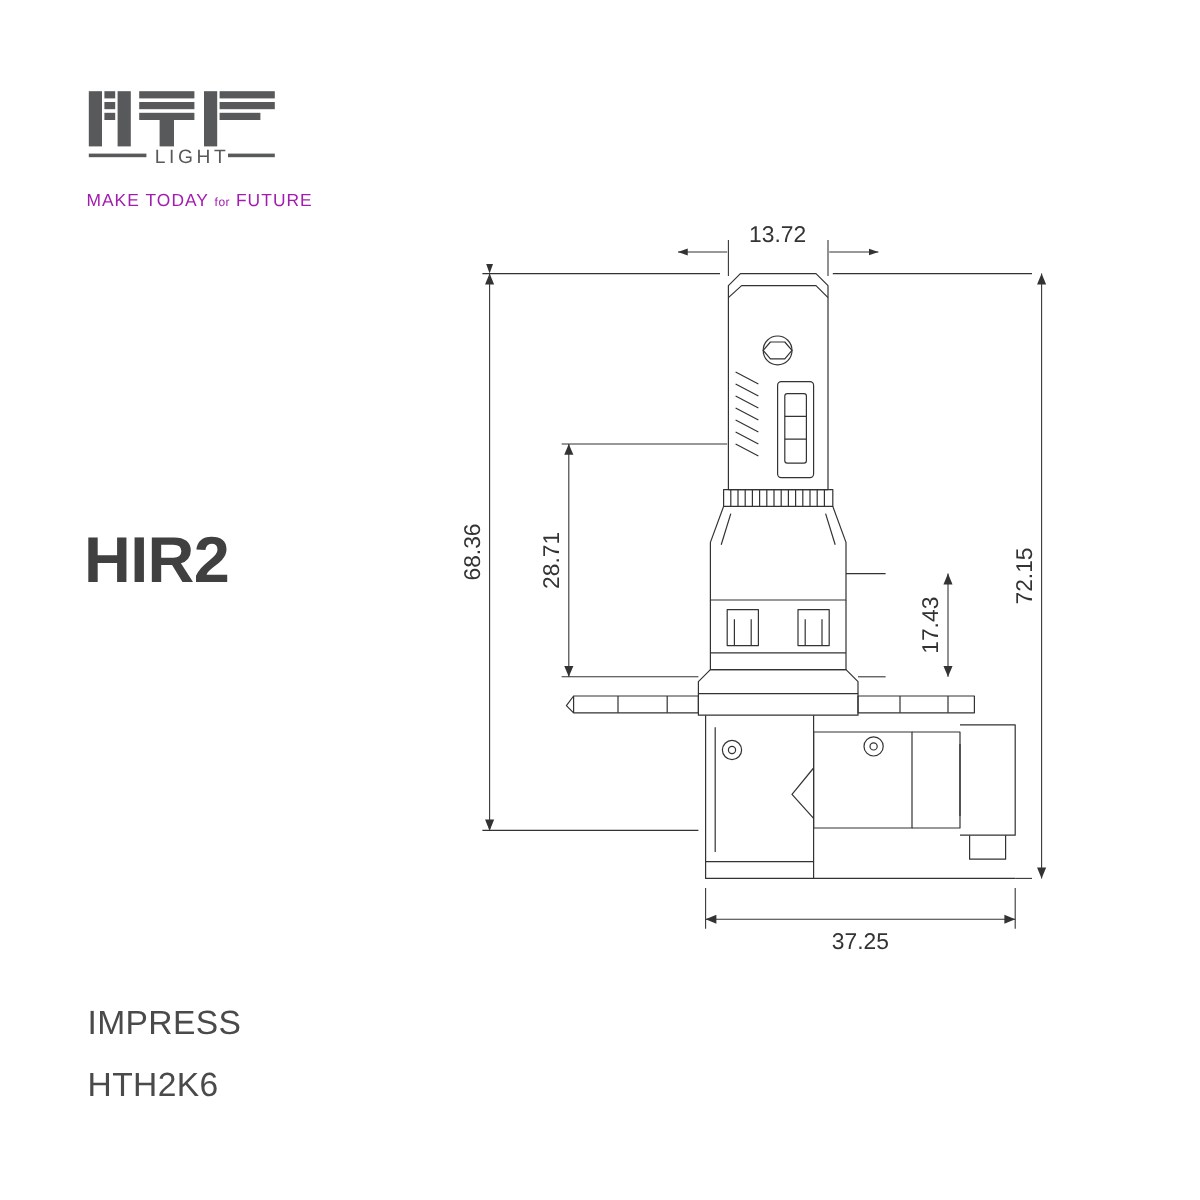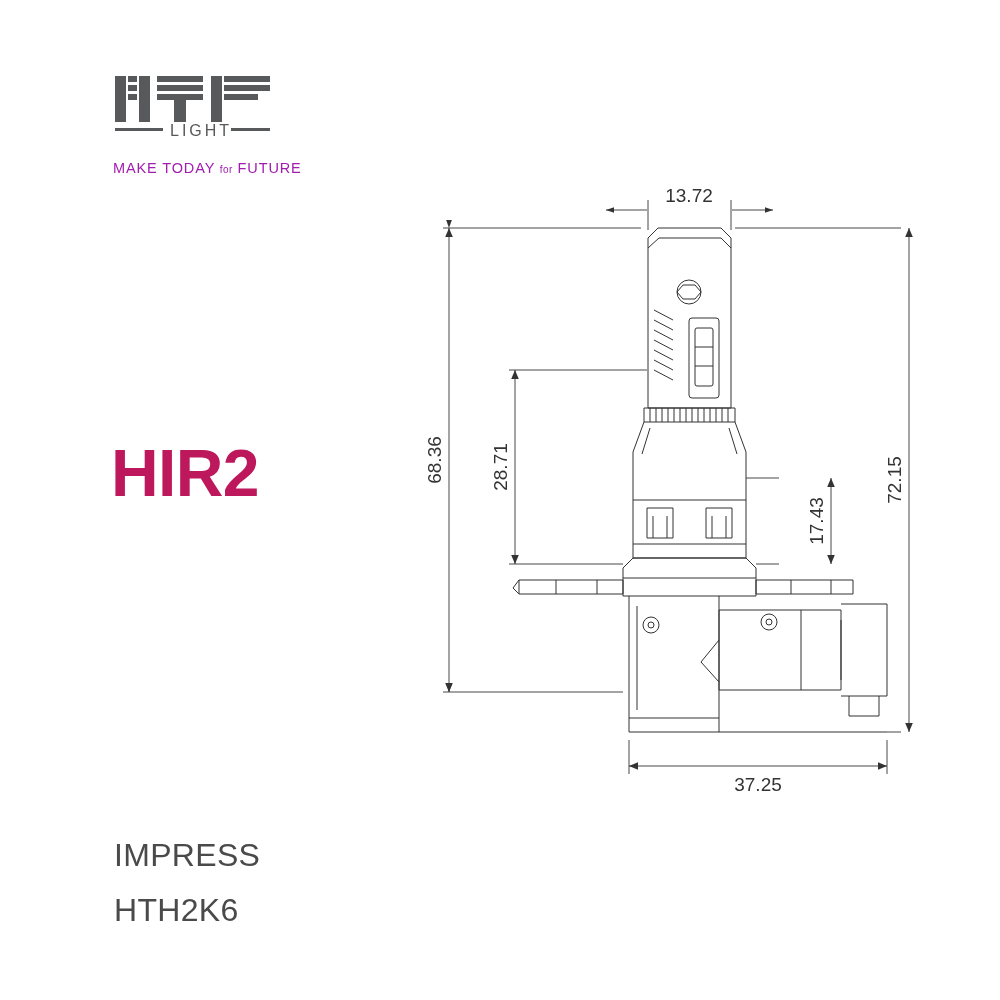--- a/index.html
+++ b/index.html
@@ -11,21 +11,20 @@
     width: 1000px;
     height: 1000px;
     font-family: "Liberation Sans", sans-serif;
     color: #3b3b3b;
     position: relative;
     overflow: hidden;
   }
   .page {
     position: absolute;
     inset: 0;
-    margin-left: 41px;
   }
 
   
   .brand {
     position: absolute;
     left: 72px;
     top: 68px;
     width: 280px;
   }
   .brand-logo {
@@ -42,36 +41,36 @@
   .brand-tagline .small {
     font-size: 10px;
     letter-spacing: 0.04em;
   }
 
   
   .model-title {
     position: absolute;
     left: 70px;
     top: 440px;
-    font-size: 66px;
+    font-size: 54px;
     font-weight: bold;
-    color: #be185d;
+    color: #404040;
     letter-spacing: -0.01em;
     line-height: 1;
   }
 
   
   .meta {
     position: absolute;
     left: 73px;
     top: 838px;
     color: #4a4a4a;
   }
   .meta-line {
-    font-size: 32px;
+    font-size: 28px;
     line-height: 1.1;
     margin-bottom: 20px;
     letter-spacing: 0.01em;
   }
 
   
   .drawing {
     position: absolute;
     left: 360px;
     top: 170px;

